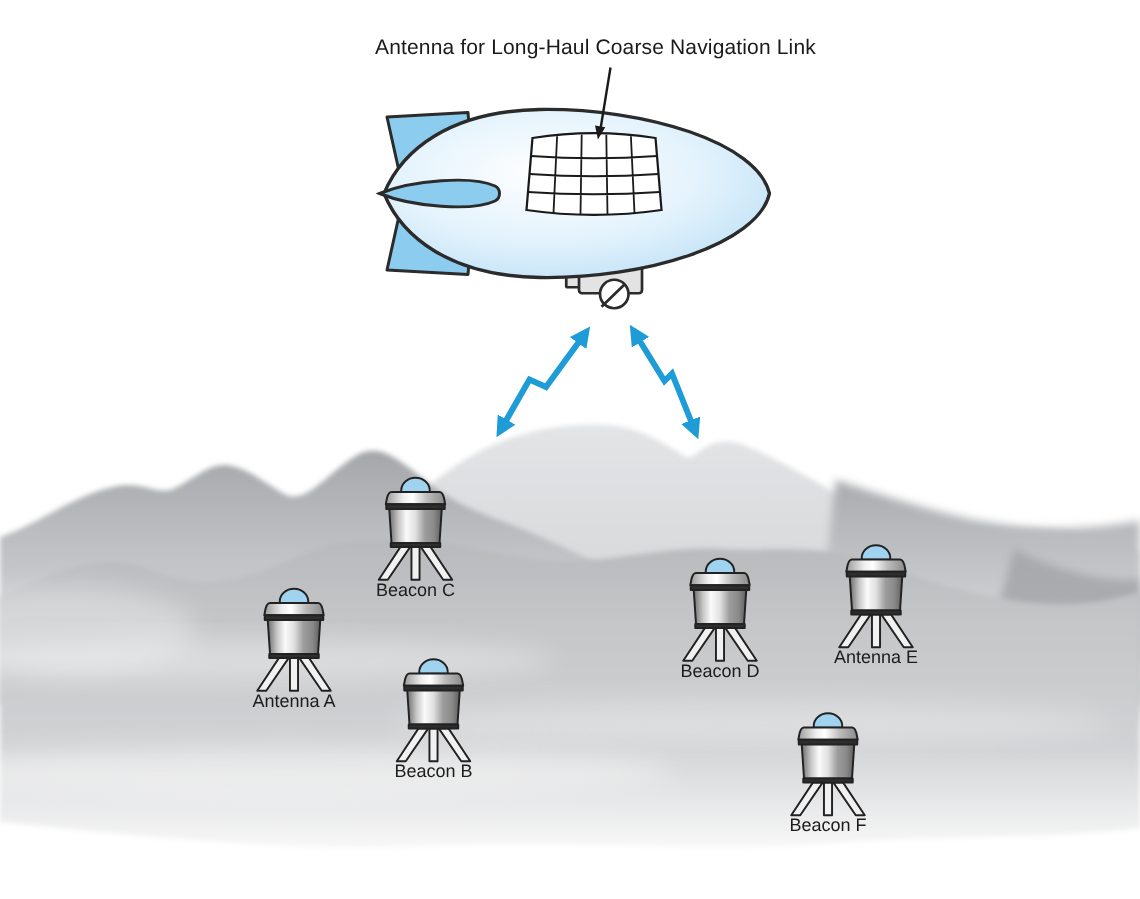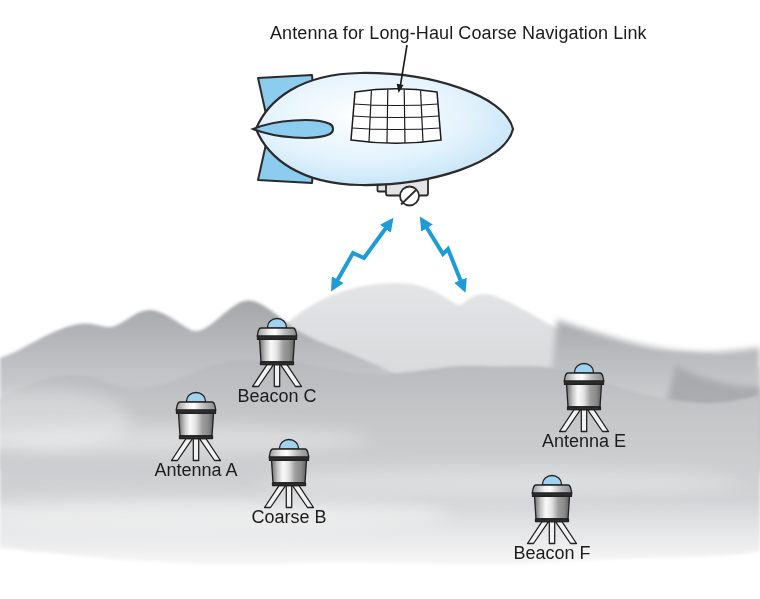--- a/index.html
+++ b/index.html
@@ -2,26 +2,26 @@
 <html><head>
 <meta charset="utf-8">
 <style>
   html,body{margin:0;padding:0;background:#fff;}
   .scene{
     position:relative;width:760px;height:599px;background:#ffffff;
     overflow:hidden;font-family:"Liberation Sans",sans-serif;color:#1c1c1c;
   }
   .layer{position:absolute;}
   .title{
-    position:absolute;left:270px;top:23px;white-space:nowrap;
-    font-size:18px;letter-spacing:.1px;color:#1a1a1a;
+    position:absolute;left:250px;top:23px;white-space:nowrap;
+    font-size:14px;letter-spacing:.1px;color:#1a1a1a;
   }
   .beacon{position:absolute;width:90px;text-align:center;}
   .beacon > svg{display:block;margin:0 auto;}
-  .beacon-label{font-size:18px;color:#1c1c1c;margin-top:-3px;white-space:nowrap;}
+  .beacon-label{font-size:12px;color:#1c1c1c;margin-top:-3px;white-space:nowrap;}
 </style>
 </head>
 <body>
 
 <div class="scene">
 
   <svg class="layer" style="left:0;top:0" width="760" height="599" viewBox="0 0 760 599">
     <defs>
       <linearGradient id="gBack" x1="0" y1="283" x2="0" y2="430" gradientUnits="userSpaceOnUse">
         <stop offset="0" stop-color="#e3e4e6"></stop>
@@ -175,28 +175,34 @@
   <div class="beacon" style="left:151px;top:389px">
     <svg width="56" height="74">
         <use href="#beacon-sym"></use>
       </svg>
     <div class="beacon-label">Antenna A</div>
   </div>
   <div class="beacon" style="left:244px;top:436px">
     <svg width="56" height="74">
         <use href="#beacon-sym"></use>
       </svg>
-    <div class="beacon-label">Coarse B</div>
+    <div class="beacon-label">Beacon B</div>
   </div>
   <div class="beacon" style="left:232px;top:315px">
     <svg width="56" height="74">
         <use href="#beacon-sym"></use>
       </svg>
     <div class="beacon-label">Beacon C</div>
   </div>
+  <div class="beacon" style="left:435px;top:369px">
+    <svg width="56" height="74">
+        <use href="#beacon-sym"></use>
+      </svg>
+    <div class="beacon-label">Beacon D</div>
+  </div>
   <div class="beacon" style="left:539px;top:360px">
     <svg width="56" height="74">
         <use href="#beacon-sym"></use>
       </svg>
     <div class="beacon-label">Antenna E</div>
   </div>
   <div class="beacon" style="left:507px;top:472px">
     <svg width="56" height="74">
         <use href="#beacon-sym"></use>
       </svg>

